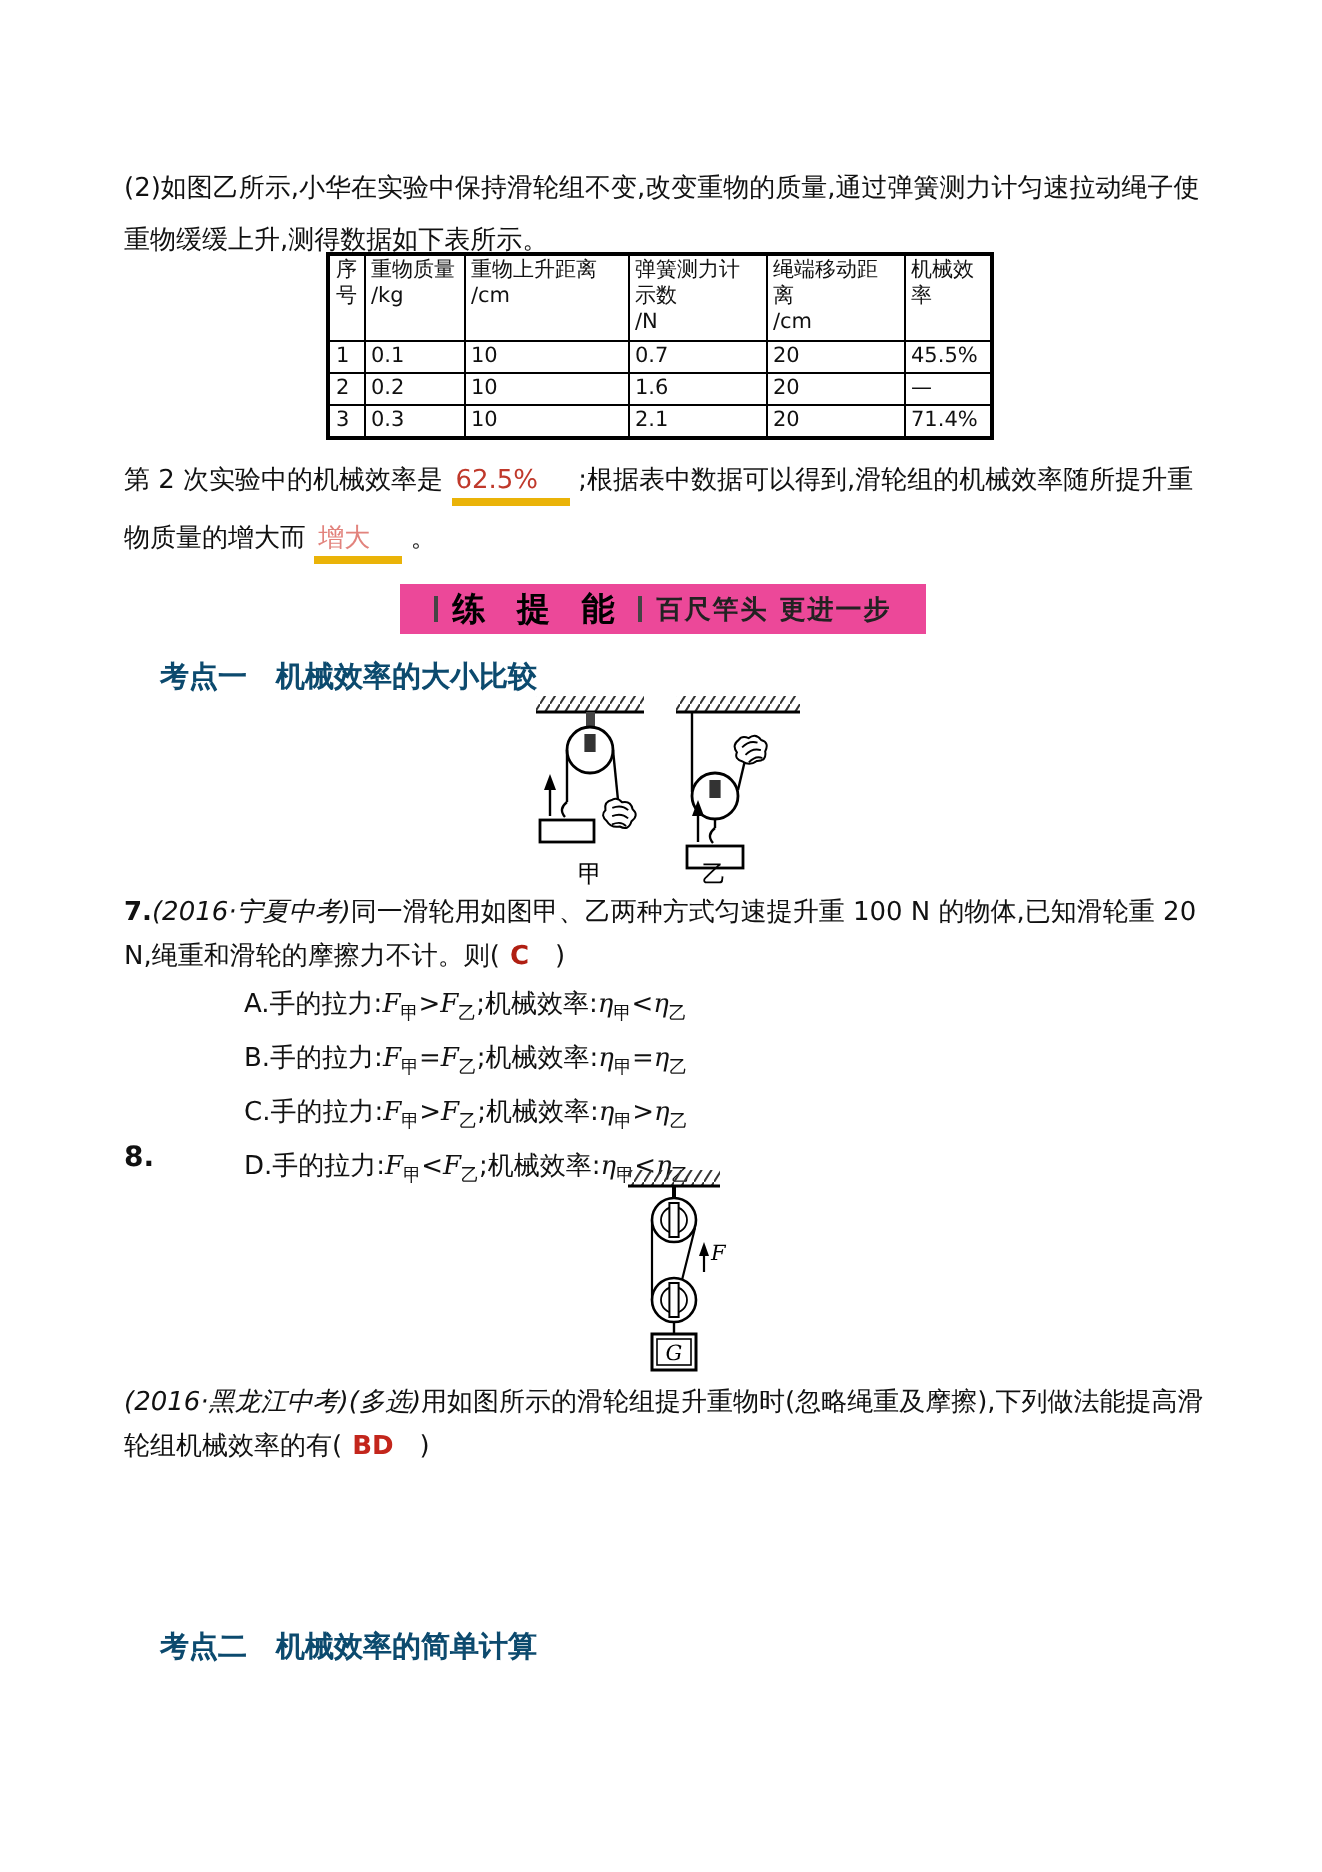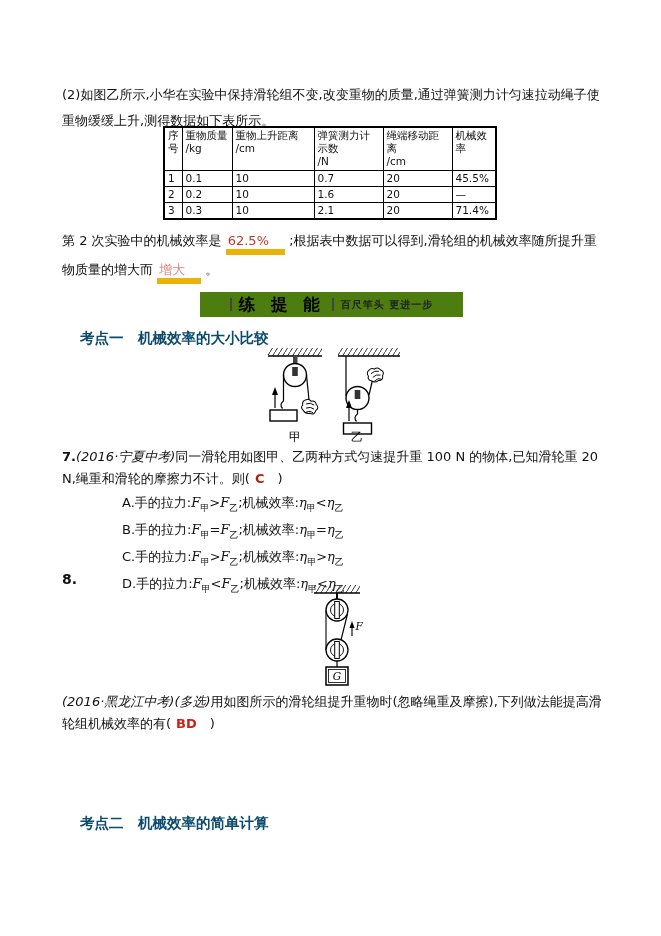--- a/index.html
+++ b/index.html
@@ -10,27 +10,27 @@
   .tight{line-height:22px;}
   .bold{font-weight:bold;}
   .src{font-style:italic;}
   
   table.data{border-collapse:collapse;border:2px solid #000;font-size:10.5px;background:#fff;}
   table.data th,table.data td{border:1px solid #000;padding:0 3px;text-align:left;
         font-weight:normal;vertical-align:top;}
   table.data th{line-height:13px;padding-top:1px;padding-bottom:2px;}
   table.data td{height:15px;line-height:15px;}
   
-  .ansline{border-bottom:6px solid #eab308;padding:0 16px 1px 2px;}
+  .ansline{border-bottom:4px solid #eab308;padding:0 16px 1px 2px;}
   .ansletter{font-weight:bold;margin-left:5px;}
   
   .banner{display:flex;align-items:center;justify-content:center;gap:7px;}
   .banner .bar{width:2px;height:13px;background:#444;display:inline-block;}
   .banner-title{font-weight:bold;font-size:16.5px;letter-spacing:5px;color:#000;}
-  .banner-sub{font-size:10px;font-weight:bold;letter-spacing:1px;color:#222;}
+  .banner-sub{font-size:13px;font-weight:bold;letter-spacing:1px;color:#222;}
   .heading{font-size:14.5px;font-weight:bold;color:#0c4a6e;}
   .opts{font-size:13px;}
   .opts .opt{white-space:nowrap;}
   .q7opts .opt{line-height:21.5px;margin-left:44px;}
   .q8opts .opt{line-height:20px;}
   .var{font-family:"DejaVu Serif","Liberation Serif",serif;font-style:italic;}
   sub{font-size:9px;}
   svg text{font-family:"DejaVu Sans","Liberation Sans",sans-serif;}
   svg .figlabel{font-size:12px;}
   svg .figvar{font-family:"DejaVu Serif","Liberation Serif",serif;font-style:italic;font-size:10.5px;}
@@ -92,21 +92,21 @@
   </table>
 
   <div class="abs para" style="left:62px;top:226px;width:545px;line-height:29px;">
     <span>第 2 次实验中的机械效率是</span>
     <span class="ansline" style="color: rgb(192, 57, 43);">62.5%</span>
     <span>;根据表中数据可以得到,滑轮组的机械效率随所提升重物质量的增大而</span>
     <span class="ansline" style="color: rgb(226, 131, 125);">增大</span>
     <span>。</span>
   </div>
 
-  <div class="abs banner" style="left: 200px; top: 292px; width: 263px; height: 25px; background: #4d7c0f;">
+  <div class="abs banner" style="left: 200px; top: 292px; width: 263px; height: 25px; background: #ec4899;">
     <span class="bar"></span>
     <span class="banner-title">练 提 能</span>
     <span class="bar"></span>
     <span class="banner-sub">百尺竿头  更进一步</span>
   </div>
 
   <div class="abs heading" style="left:80px;top:329px;">考点一　机械效率的大小比较</div>
 
   <svg class="abs" style="left:250px;top:344px;" width="170" height="100" viewBox="0 0 170 100">
     <defs>

